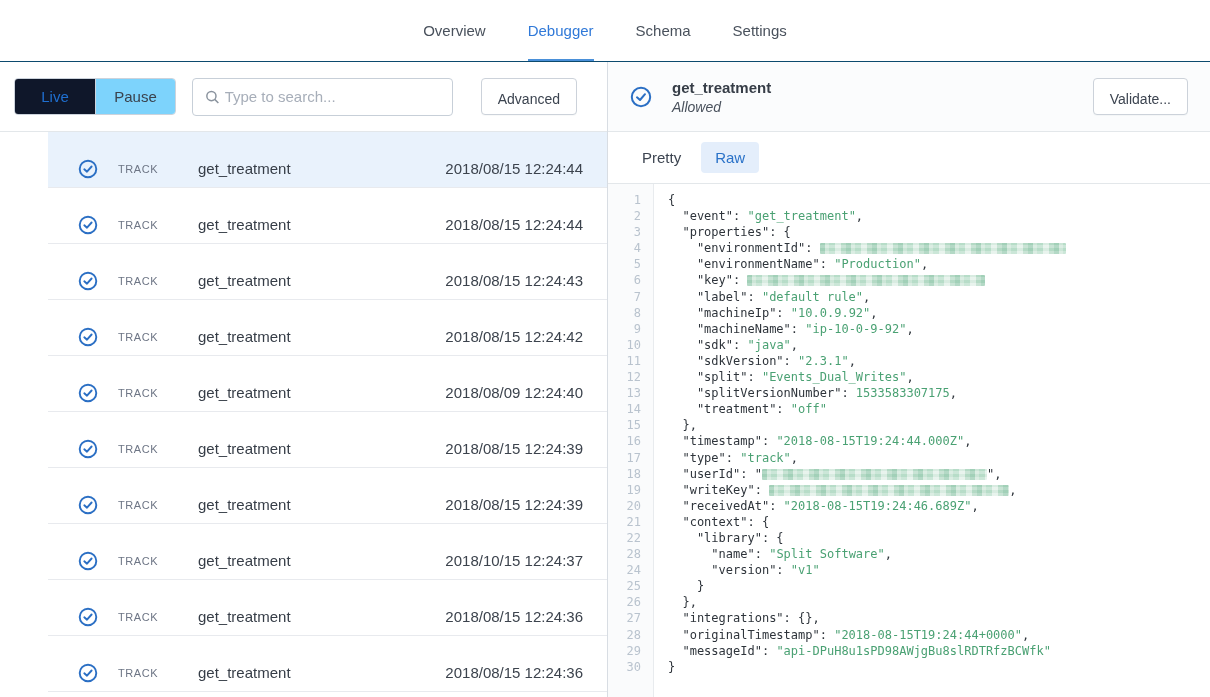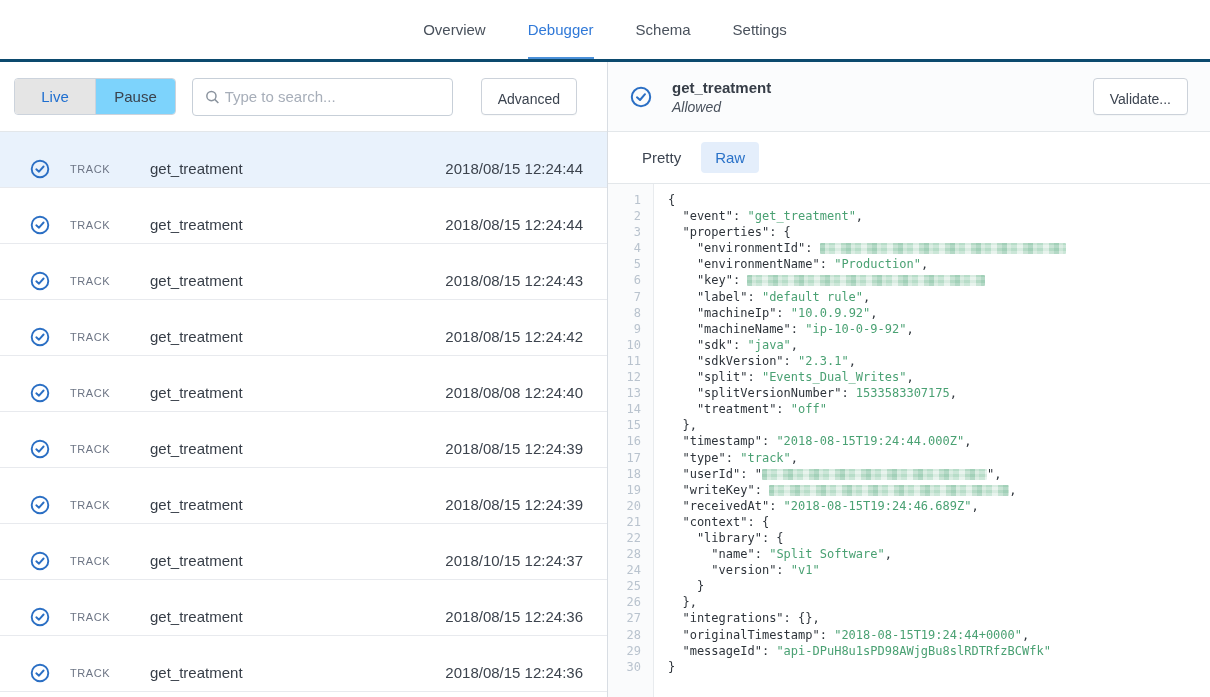--- a/index.html
+++ b/index.html
@@ -1,52 +1,52 @@
 <!DOCTYPE html>
 <html><head>
 <meta charset="utf-8">
 <style>
   * { margin:0; padding:0; box-sizing:border-box; }
   html,body { width:1210px; height:697px; overflow:hidden; background:#fff;
     font-family:"Liberation Sans", sans-serif; color:#3c434d; }
 
   
-  .topnav { height:62px; border-bottom:3px solid #0c4a6e; display:flex;
+  .topnav { height:62px; border-bottom:1px solid #0c4a6e; display:flex;
     justify-content:center; align-items:stretch; background:#fff; }
   .topnav .tab { display:flex; align-items:center; margin:0 21px; font-size:15px;
     color:#49515c; cursor:pointer; border-bottom:2px solid transparent; padding-top:2px; }
   .topnav .tab.active { color:#3079d8; border-bottom-color:#4a90d9; }
 
   
   .main { display:flex; height:635px; }
   .left { width:608px; border-right:1px solid #d8dde3; display:flex; flex-direction:column; }
   .right { flex:1; display:flex; flex-direction:column; background:#fff; }
 
   
   .controls { height:70px; border-bottom:1px solid #e3e7ea; display:flex;
     align-items:center; padding:0 30px 0 14px; }
   .toggle { display:flex; border:1px solid #ccd3dc; border-radius:4px; overflow:hidden;
     height:37px; flex-shrink:0; }
   .toggle .seg { width:80px; display:flex; align-items:center; justify-content:center;
     font-size:15px; background:#7dd3fc; color:#3a424d; cursor:pointer; }
-  .toggle .seg.active { background:#e5e5e5; color:#1f6fd0; }
+  .toggle .seg.active { background:#0f172a; color:#1f6fd0; }
   .toggle .seg + .seg { border-left:1px solid #ccd3dc; }
   .searchbox { flex:1; height:38px; border:1px solid #c7cfd8; border-radius:4px;
     margin:0 28px 0 16px; display:flex; align-items:center; padding:0 12px; background:#fff; }
   .searchbox input { border:none; outline:none; font-size:15px; color:#3c434d;
     width:100%; margin-left:5px; font-family:"Liberation Sans",sans-serif; background:transparent; }
   .searchbox input::placeholder { color:#a7aeb9; }
   .btn { height:37px; background:#fff; border:1px solid #ccd2da; border-radius:4px;
     font-size:14px; color:#3c4450; padding:12px 16px; cursor:pointer;
     font-family:"Liberation Sans",sans-serif; box-shadow:0 1px 1px rgba(40,50,60,.03); }
 
   
   .list { flex:1; overflow:hidden; }
   .erow { height:56px; display:flex; align-items:center; padding:18px 24px 0 30px;
-    border-bottom:1px solid #e8eaee; cursor:pointer; background:#fff; }
+    border-bottom:1px solid #e8eaee; cursor:pointer; background:#fff;margin-left:48px; }
   .erow.selected { background:#e9f2fc; }
   .erow .ic { width:20px; height:20px; flex-shrink:0; }
   .erow .etype { width:60px; margin-left:20px; font-size:11px; letter-spacing:.6px;
     color:#6d7585; }
   .erow .ename { margin-left:20px; font-size:15px; color:#363d47; }
   .erow .etime { margin-left:auto; font-size:15px; color:#3c434d; }
 
   
   .dheader { height:70px; border-bottom:1px solid #e3e7ea; display:flex; align-items:center;
     padding:0 22px; background:#fbfcfd; }
@@ -139,21 +139,21 @@
           <span class="ename">get_treatment</span>
           <span class="etime">2018/08/15 12:24:42</span>
         </div>
         <div class="erow">
           <svg class="ic" viewBox="0 0 20 20" fill="none">
             <circle cx="10" cy="10" r="8.3" stroke="#2b6fc4" stroke-width="1.9"></circle>
             <path d="M6.3 10.3 L9 12.7 L13.6 7.5" stroke="#2b6fc4" stroke-width="1.9" stroke-linecap="round" stroke-linejoin="round" fill="none"></path>
           </svg>
           <span class="etype">TRACK</span>
           <span class="ename">get_treatment</span>
-          <span class="etime">2018/08/08 12:24:40</span>
+          <span class="etime">2018/08/09 12:24:40</span>
         </div>
         <div class="erow">
           <svg class="ic" viewBox="0 0 20 20" fill="none">
             <circle cx="10" cy="10" r="8.3" stroke="#2b6fc4" stroke-width="1.9"></circle>
             <path d="M6.3 10.3 L9 12.7 L13.6 7.5" stroke="#2b6fc4" stroke-width="1.9" stroke-linecap="round" stroke-linejoin="round" fill="none"></path>
           </svg>
           <span class="etype">TRACK</span>
           <span class="ename">get_treatment</span>
           <span class="etime">2018/08/15 12:24:39</span>
         </div>

